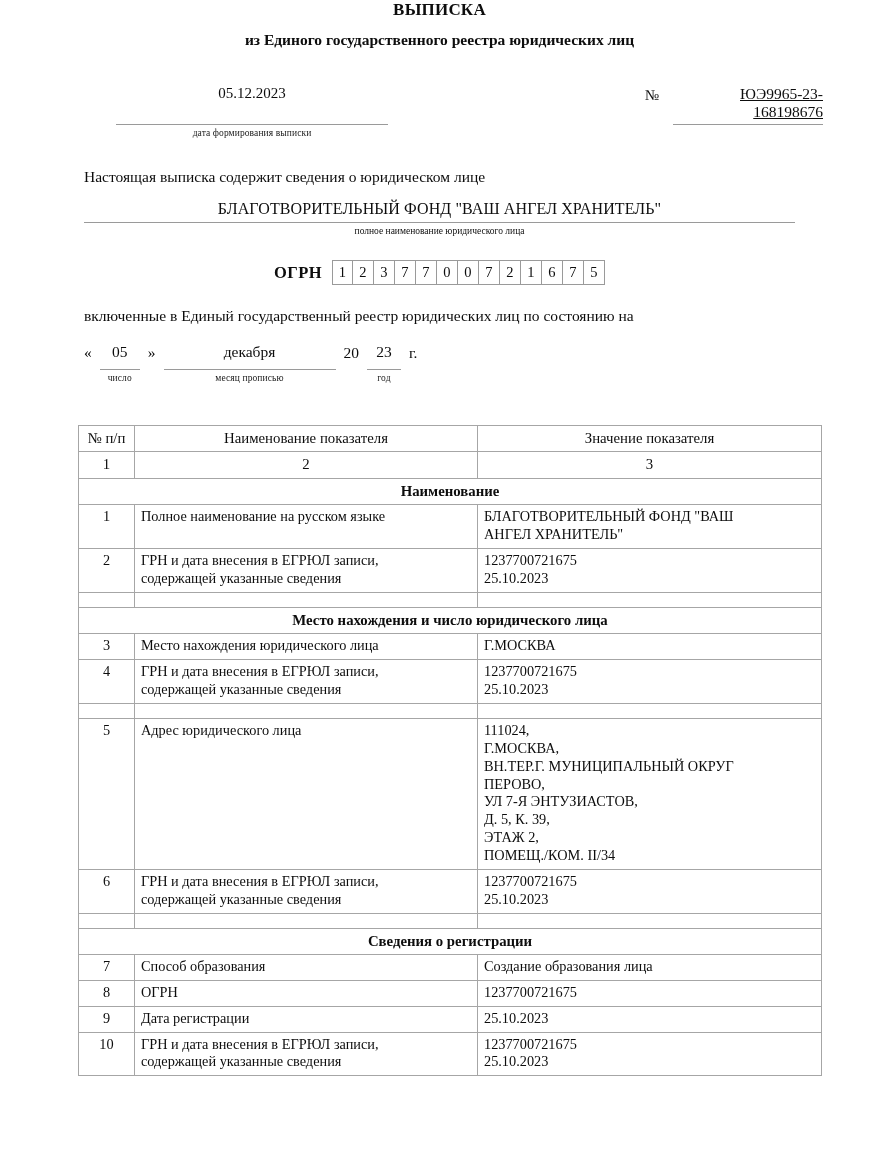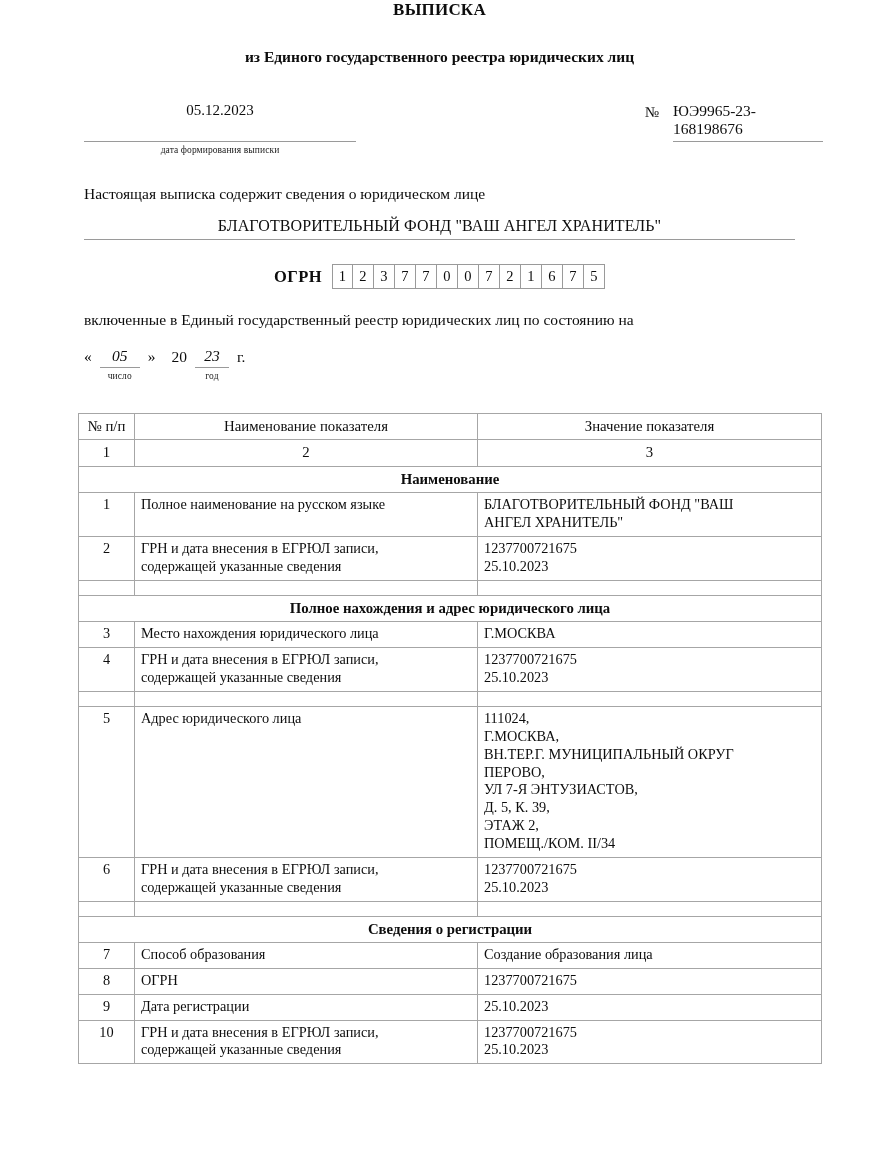--- a/index.html
+++ b/index.html
@@ -18,30 +18,31 @@
   .doc-title {
     text-align: center;
     font-weight: bold;
     font-size: 17px;
     letter-spacing: .2px;
   }
   .doc-subtitle {
     text-align: center;
     font-weight: bold;
     font-size: 15.5px;
-    margin-top: 28px;
+    margin-top: 11px;
   }
 
   
   .meta-row {
     display: flex;
     justify-content: space-between;
     align-items: flex-start;
     margin-top: 36px;
     padding: 0 56px 0 84px;
+    margin-left: 32px;
   }
   .meta-left { width: 272px; }
   .meta-date {
     font-size: 15px;
     text-align: center;
     padding-bottom: 22px;
   }
   .rule { border-bottom: 1.5px solid #9a9a9a; }
   .caption {
     font-size: 9.5px;
@@ -52,23 +53,24 @@
   }
   .meta-right {
     display: flex;
     align-items: flex-start;
     gap: 14px;
   }
   .no-sym { font-size: 15px; padding-top: 2px; }
   .no-val-wrap { width: 150px; }
   .no-val {
     font-size: 15.5px;
-    text-align: left;
+    text-align: right;
     line-height: 1.18;
     padding-bottom: 2px;
+    text-decoration: underline;
   }
 
   
   .stmt {
     font-size: 15.5px;
     margin-top: 30px;
     padding-left: 84px;
     font-family: Liberation Serif, serif;
   }
 
@@ -121,26 +123,26 @@
     align-items: flex-start;
     margin-top: 18px;
     padding-left: 84px;
     font-size: 15.5px;
   }
   .asof .q { padding-top: 1px; }
   .asof .fld { text-align: center; }
   .fld-day { width: 40px; }
   .fld-month { width: 172px; }
   .fld-year { width: 34px; }
-  .fld-val { padding-bottom: 2px; font-style: italic; }
+  .fld-val { padding-bottom: 8px; }
   .asof .gap { width: 8px; }
   .asof .lit { padding-top: 1px; }
 
   
-  .tbl-wrap { margin-top: 32px; padding: 0 57px 0 78px; }
+  .tbl-wrap { margin-top: 42px; padding: 0 57px 0 78px; }
   table.ext {
     width: 100%;
     border-collapse: collapse;
     font-size: 14.3px;
     table-layout: fixed;
   }
   table.ext td {
     border: 1px solid #a6a6a6;
     vertical-align: top;
     padding: 3px 6px 4px 6px;
@@ -179,20 +181,21 @@
       <div class="no-val-wrap">
         <div class="no-val rule">ЮЭ9965-23-168198676</div>
       </div>
     </div>
   </div>
 
   <div class="stmt">Настоящая выписка содержит сведения о юридическом лице</div>
 
   <div class="org-wrap">
     <div class="org-name rule">БЛАГОТВОРИТЕЛЬНЫЙ ФОНД "ВАШ АНГЕЛ ХРАНИТЕЛЬ"</div>
+    <div class="org-caption">полное наименование юридического лица</div>
   </div>
 
   <div class="ogrn-row">
     <div class="ogrn-label">ОГРН</div>
     <div class="ogrn-boxes" id="ogrn-boxes">
         <div class="ogrn-cell">1</div>
         <div class="ogrn-cell">2</div>
         <div class="ogrn-cell">3</div>
         <div class="ogrn-cell">7</div>
         <div class="ogrn-cell">7</div>
@@ -212,20 +215,24 @@
   <div class="asof">
     <span class="q">«</span>
     <span class="gap"></span>
     <span class="fld fld-day">
       <div class="fld-val rule">05</div>
       <div class="caption">число</div>
     </span>
     <span class="gap"></span>
     <span class="q">»</span>
     <span class="gap"></span>
+    <span class="fld fld-month">
+      <div class="fld-val rule">декабря</div>
+      <div class="caption">месяц прописью</div>
+    </span>
     <span class="gap"></span>
     <span class="lit">20</span>
     <span class="gap"></span>
     <span class="fld fld-year">
       <div class="fld-val rule">23</div>
       <div class="caption">год</div>
     </span>
     <span class="gap"></span>
     <span class="lit">г.</span>
   </div>
@@ -263,21 +270,21 @@
 содержащей указанные сведения</span></td>
             <td><span class="val-lines">1237700721675
 25.10.2023</span></td>
           </tr>
           <tr>
             <td class="spacer"></td>
             <td class="spacer"></td>
             <td class="spacer"></td>
           </tr>
           <tr>
-            <td class="section" colspan="3">Полное нахождения и адрес юридического лица</td>
+            <td class="section" colspan="3">Место нахождения и число юридического лица</td>
           </tr>
           <tr>
             <td class="num">3</td>
             <td><span class="val-lines">Место нахождения юридического лица</span></td>
             <td><span class="val-lines">Г.МОСКВА</span></td>
           </tr>
           <tr>
             <td class="num">4</td>
             <td><span class="val-lines">ГРН и дата внесения в ЕГРЮЛ записи,
 содержащей указанные сведения</span></td>

